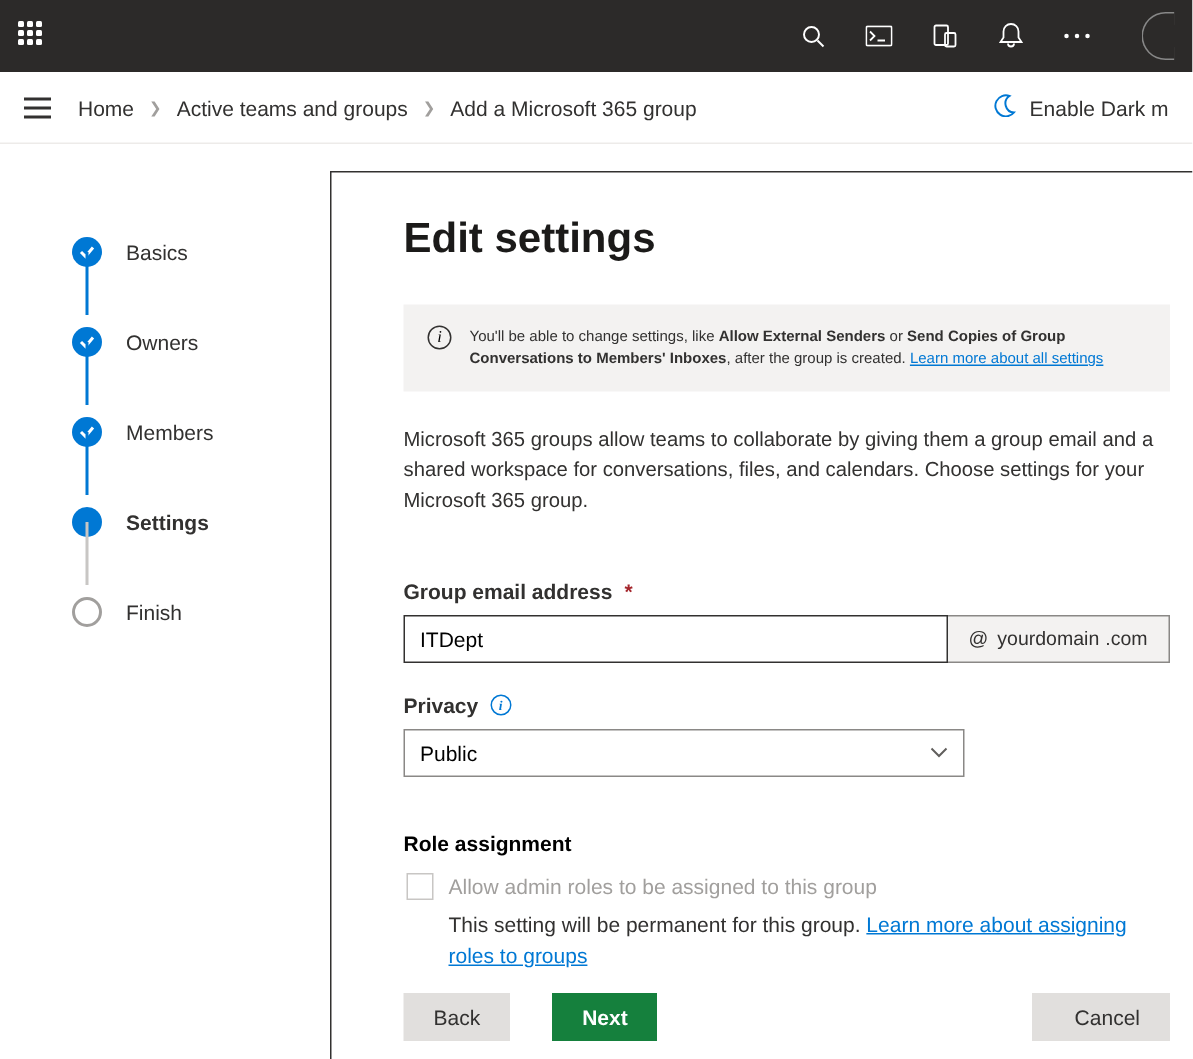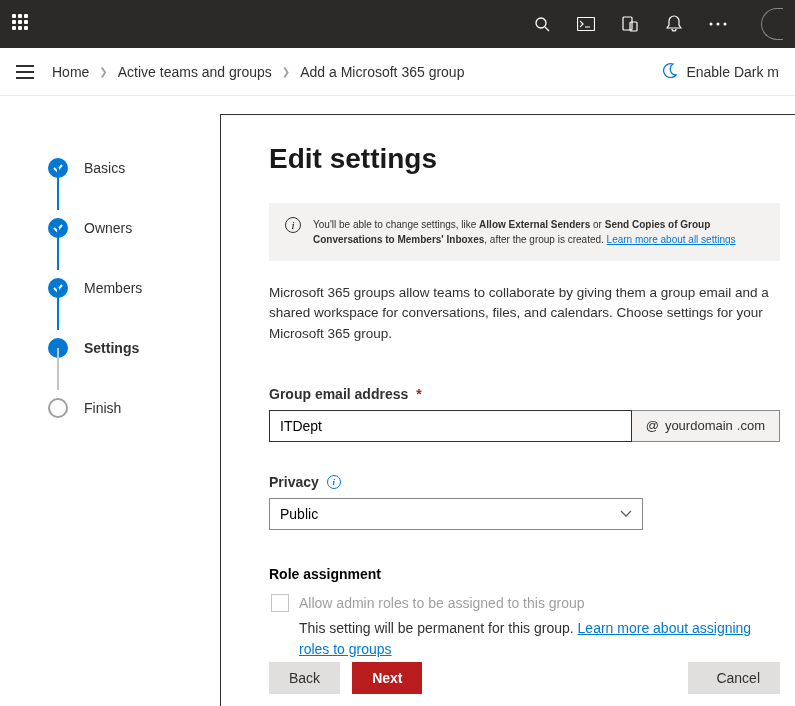--- a/index.html
+++ b/index.html
@@ -233,21 +233,21 @@
       border-radius: 50%;
       display: inline-flex;
       align-items: center;
       justify-content: center;
       font-size: 9px;
       font-style: italic;
       font-family: Georgia, serif;
     }
     .email-row {
       display: flex;
-      margin-bottom: 32px;
+      margin-bottom: 20px;
       border-radius: 12px;
     }
     .email-input {
       flex: 1;
       border: 1px solid #323130;
       padding: 7px 10px;
       font-size: 14px;
       outline: none;
     }
     .email-domain {
@@ -309,35 +309,35 @@
     .helper-text a {
       color: #0078d4;
       text-decoration: underline;
     }
     .footer-buttons {
       position: absolute;
       bottom: 12px;
       left: 48px;
       right: 15px;
       display: flex;
-      gap: 12px;
+      gap: 28px;
     }
     .btn {
       padding: 8px 20px;
       font-size: 14px;
       border: none;
       cursor: pointer;
       font-weight: 400;
     }
     .btn-secondary {
       background: #e1dfdd;
       color: #323130;
     }
     .btn-primary {
-      background: #b91c1c;
+      background: #15803d;
       color: #fff;
       font-weight: 600;
     }
     .btn-cancel {
       margin-left: auto;
       background: #e1dfdd;
       color: #323130;
       padding-left: 28px;
     }
     .moon-icon svg{ stroke:#0078d4; }

